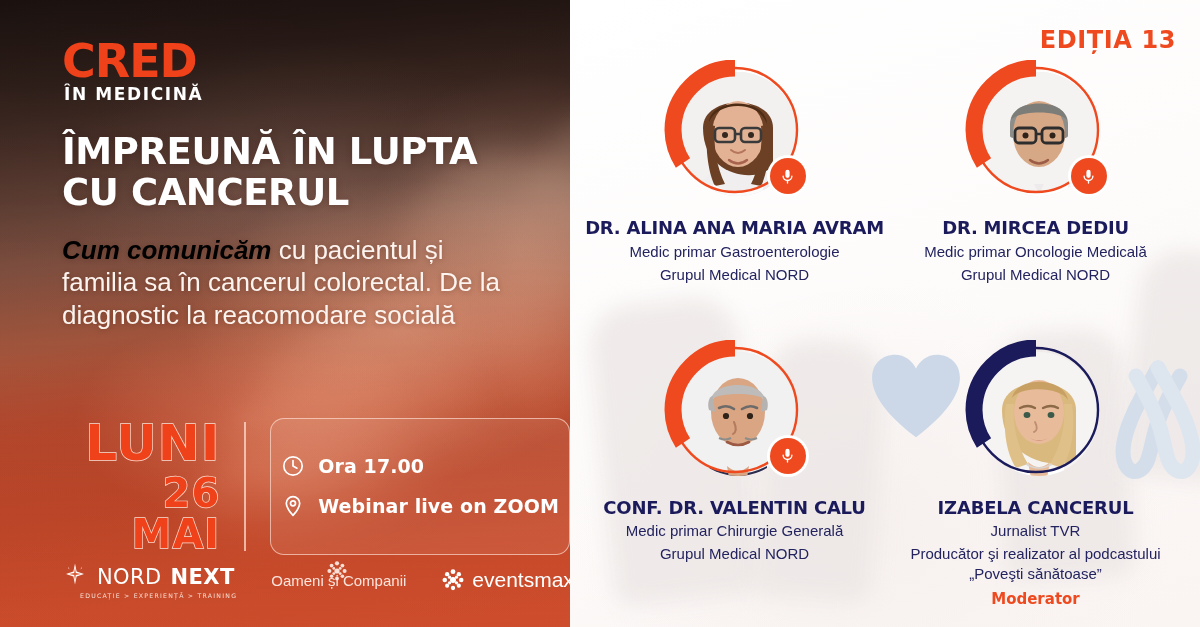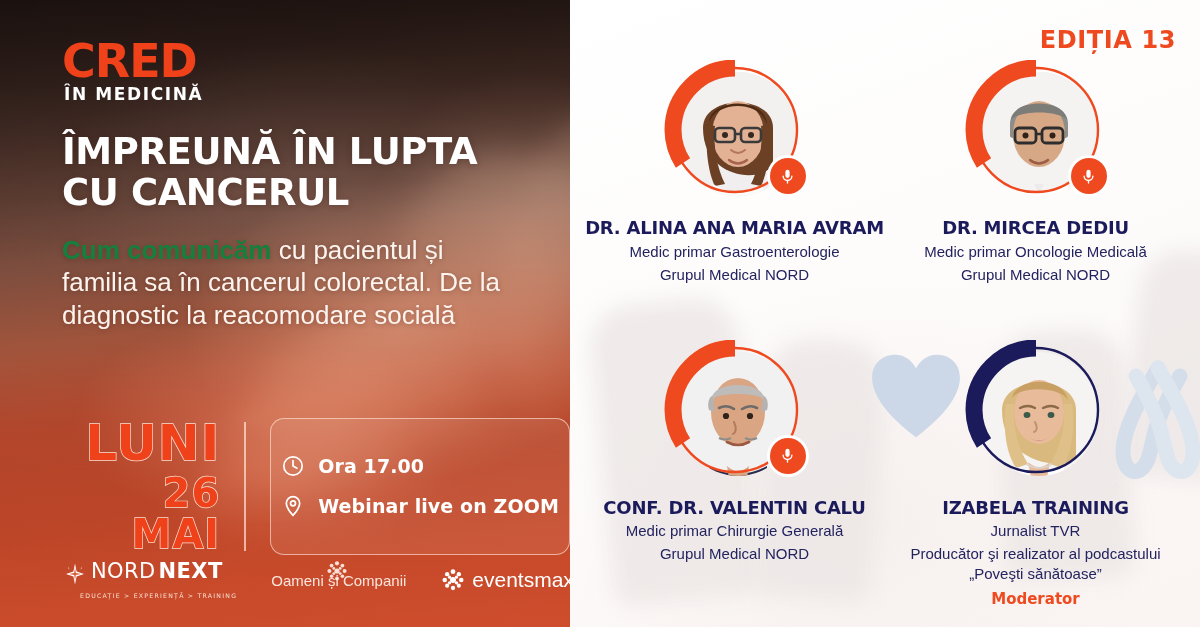--- a/index.html
+++ b/index.html
@@ -124,21 +124,21 @@
   
   .subhead {
     font-family: "Liberation Sans", sans-serif;
     font-weight: 400;
     font-size: 26px;
     line-height: 1.26;
     color: #fdf4ef;
     max-width: 470px;
     text-shadow: 0 1px 5px rgba(60,25,15,0.28);
   }
-  .subhead b { font-weight: 700; color: #15803d; }
+  .subhead b { font-weight: 700; color: #000000; font-style: italic; }
 
   
   .when-row {
     position: absolute;
     left: 62px;
     top: 418px;
     display: flex;
     align-items: stretch;
     gap: 0;
     text-align: right;
@@ -198,21 +198,21 @@
   .partners {
     position: absolute;
     left: 62px;
     bottom: 28px;
     width: 470px;
     display: flex;
     align-items: center;
     gap: 34px;
   }
   .logo-nordnext { display: flex; flex-direction: column; align-items: flex-start; }
-  .nn-row { display: flex; align-items: flex-start; gap: 3px; }
+  .nn-row { display: flex; align-items: flex-end; gap: 9px; }
   .nn-word {
     font-family: "DejaVu Sans", sans-serif;
     font-size: 21px;
     letter-spacing: 0.4px;
     color: #ffffff;
     line-height: 1;
   }
   .nn-light { font-weight: 400; }
   .nn-bold { font-weight: 700; }
   .nn-tag {
@@ -632,21 +632,21 @@
               <path d="M48 110 q11 10 22 0 l-3 16 h-16 Z" fill="#e8bb9a"></path>
               <path d="M46 112 q13 8 26 0" stroke="#d9d6d3" stroke-width="1.6" fill="none"></path>
             </svg>
           </div>
           <svg class="ring-svg" viewBox="0 0 148 148">
             <circle cx="74" cy="70" r="62" fill="none" stroke="#1b1b5c" stroke-width="2.4"></circle>
             <path d="M 74 8 A 62 62 0 0 0 12 70" fill="none" stroke="#1b1b5c" stroke-width="17" stroke-linecap="butt"></path>
             <path d="M 12 70 A 62 62 0 0 0 22 103" fill="none" stroke="#1b1b5c" stroke-width="17" stroke-linecap="butt"></path>
           </svg>
         </div>
-        <div class="sp-name">IZABELA TRAINING</div>
+        <div class="sp-name">IZABELA CANCERUL</div>
         <div class="sp-role">Jurnalist TVR</div>
         <div class="sp-role">Producător şi realizator al podcastului „Poveşti sănătoase”</div>
         <div class="sp-tag">Moderator</div>
       </div>
 
     </div>
   </div>
 
 </div>
 

